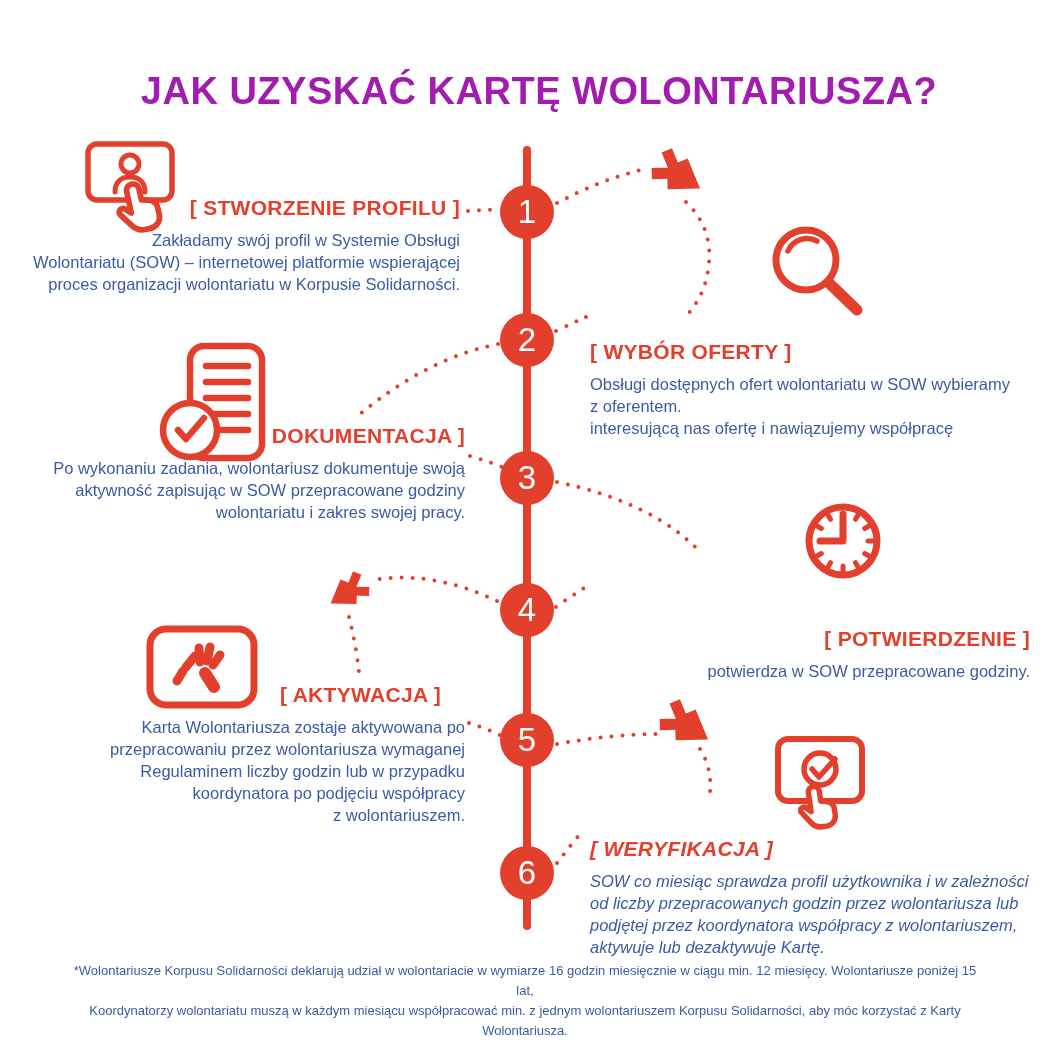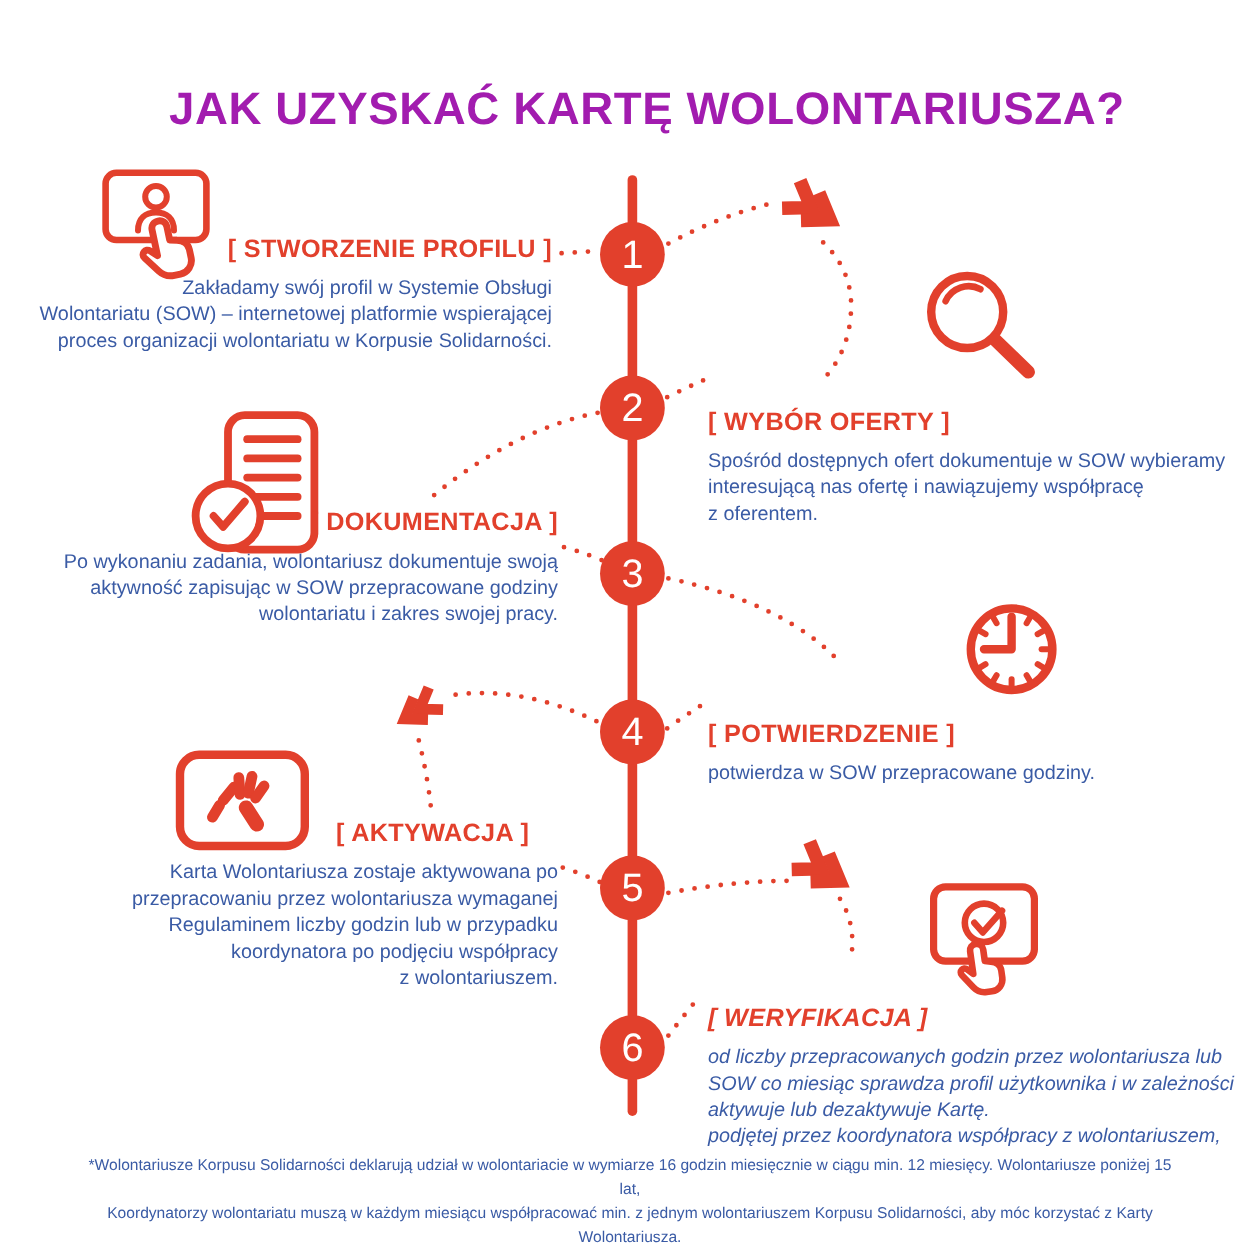--- a/index.html
+++ b/index.html
@@ -24,21 +24,21 @@
   .step{position:absolute;z-index:2;}
   .step h2{
     margin:0 0 9px 0;font-size:21px;font-weight:700;color:#E2402C;letter-spacing:.3px;
   }
   .step .line{font-size:16.5px;line-height:22px;color:#3A5BA5;}
   .step-left{text-align:right;}
   .step-right{text-align:left;margin-top:37px;}
   .s1{top:196px;right:590px;width:480px;}
   .s2{top:303px;left:590px;width:440px;}
   .s3{top:424px;right:585px;width:480px;}
-  .s4{top:563px;left:590px;width:440px;}
+  .s4{top:590px;left:590px;width:440px;text-align:right;}
   .s5{top:683px;right:585px;width:480px;}
   .s5 h2{margin-right:24px;}
   .s6{top:800px;left:590px;width:450px;font-style:italic;}
   .footnote{
     position:absolute;top:961px;left:70px;width:910px;text-align:center;z-index:2;
     color:#3A5BA5;font-size:13px;line-height:20px;
   }
   svg.deco{position:absolute;left:0;top:0;z-index:1;}
   .dots{fill:none;stroke:#E2402C;stroke-width:4;stroke-linecap:round;stroke-dasharray:0 11;}
   .icon-stroke{fill:none;stroke:#E2402C;stroke-linecap:round;stroke-linejoin:round;}
@@ -173,23 +173,23 @@
 
   <div class="step step-left s1">
     <h2>[ STWORZENIE PROFILU ]</h2>
     <div class="line">Zakładamy swój profil w Systemie Obsługi</div>
     <div class="line">Wolontariatu (SOW) – internetowej platformie wspierającej</div>
     <div class="line">proces organizacji wolontariatu w Korpusie Solidarności.</div>
   </div>
 
   <div class="step step-right s2">
     <h2>[ WYBÓR OFERTY ]</h2>
-    <div class="line">Spośród dostępnych ofert dokumentuje w SOW wybieramy</div>
+    <div class="line">Obsługi dostępnych ofert wolontariatu w SOW wybieramy</div>
+    <div class="line">z oferentem.</div>
     <div class="line">interesującą nas ofertę i nawiązujemy współpracę</div>
-    <div class="line">z oferentem.</div>
   </div>
 
   <div class="step step-left s3">
     <h2>[ DOKUMENTACJA ]</h2>
     <div class="line">Po wykonaniu zadania, wolontariusz dokumentuje swoją</div>
     <div class="line">aktywność zapisując w SOW przepracowane godziny</div>
     <div class="line">wolontariatu i zakres swojej pracy.</div>
   </div>
 
   <div class="step step-right s4">
@@ -201,24 +201,24 @@
     <h2>[ AKTYWACJA ]</h2>
     <div class="line">Karta Wolontariusza zostaje aktywowana po</div>
     <div class="line">przepracowaniu przez wolontariusza wymaganej</div>
     <div class="line">Regulaminem liczby godzin lub w przypadku</div>
     <div class="line">koordynatora po podjęciu współpracy</div>
     <div class="line">z wolontariuszem.</div>
   </div>
 
   <div class="step step-right s6">
     <h2>[ WERYFIKACJA ]</h2>
+    <div class="line">SOW co miesiąc sprawdza profil użytkownika i w zależności</div>
     <div class="line">od liczby przepracowanych godzin przez wolontariusza lub</div>
-    <div class="line">SOW co miesiąc sprawdza profil użytkownika i w zależności</div>
+    <div class="line">podjętej przez koordynatora współpracy z wolontariuszem,</div>
     <div class="line">aktywuje lub dezaktywuje Kartę.</div>
-    <div class="line">podjętej przez koordynatora współpracy z wolontariuszem,</div>
   </div>
 
   <div class="footnote">
     <div>*Wolontariusze Korpusu Solidarności deklarują udział w wolontariacie w wymiarze 16 godzin miesięcznie w ciągu min. 12 miesięcy. Wolontariusze poniżej 15 lat,</div>
     <div>Koordynatorzy wolontariatu muszą w każdym miesiącu współpracować min. z jednym wolontariuszem Korpusu Solidarności, aby móc korzystać z Karty Wolontariusza.</div>
   </div>
 
 </div>
 
 </body></html>

